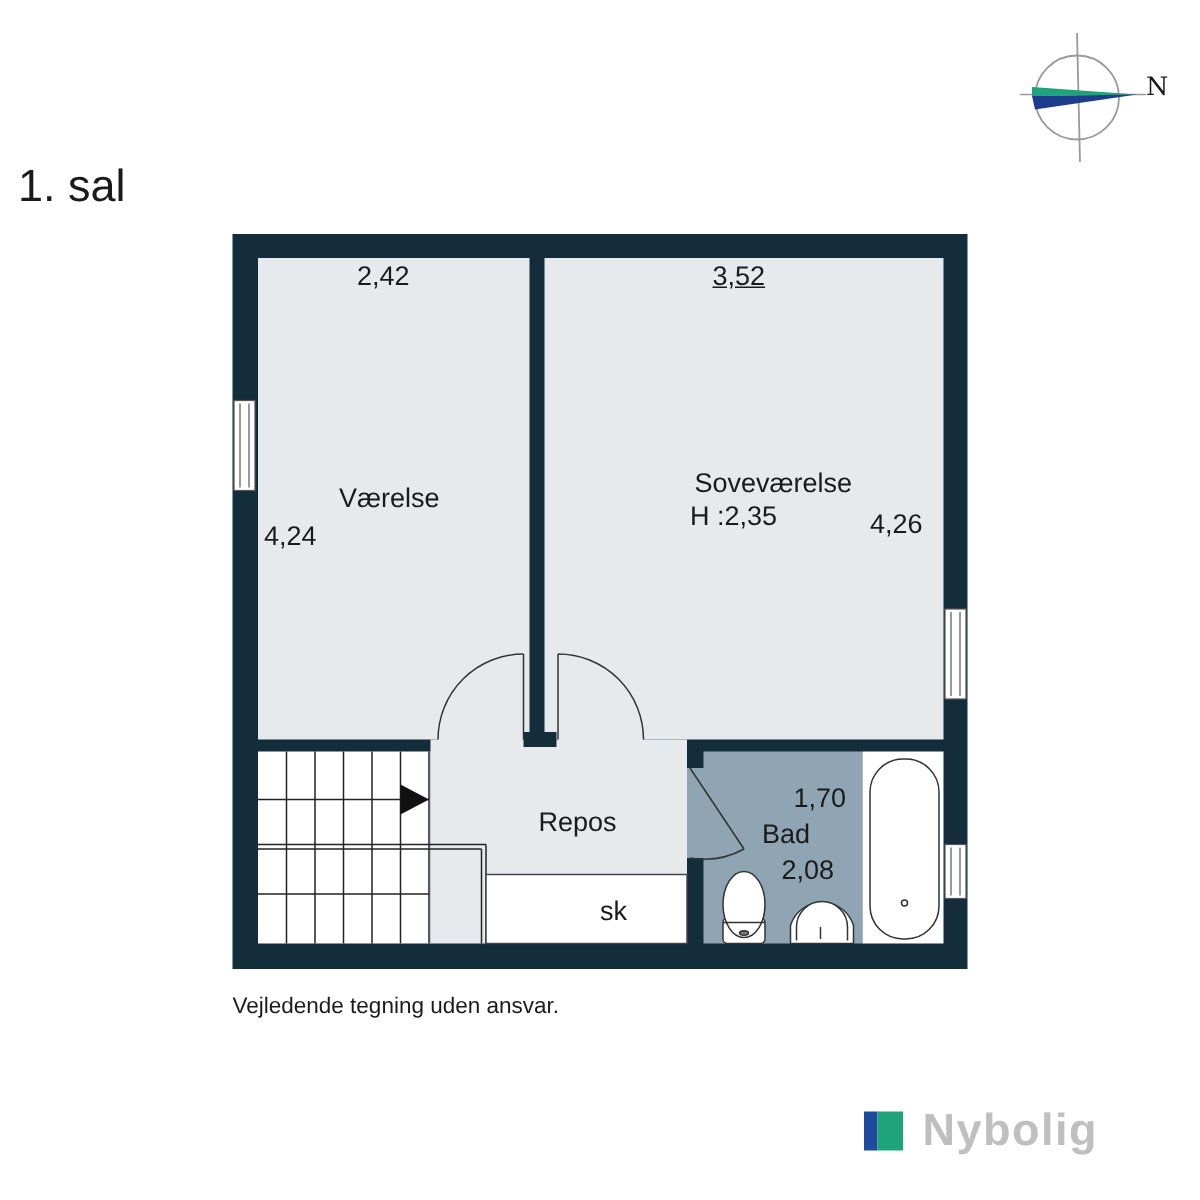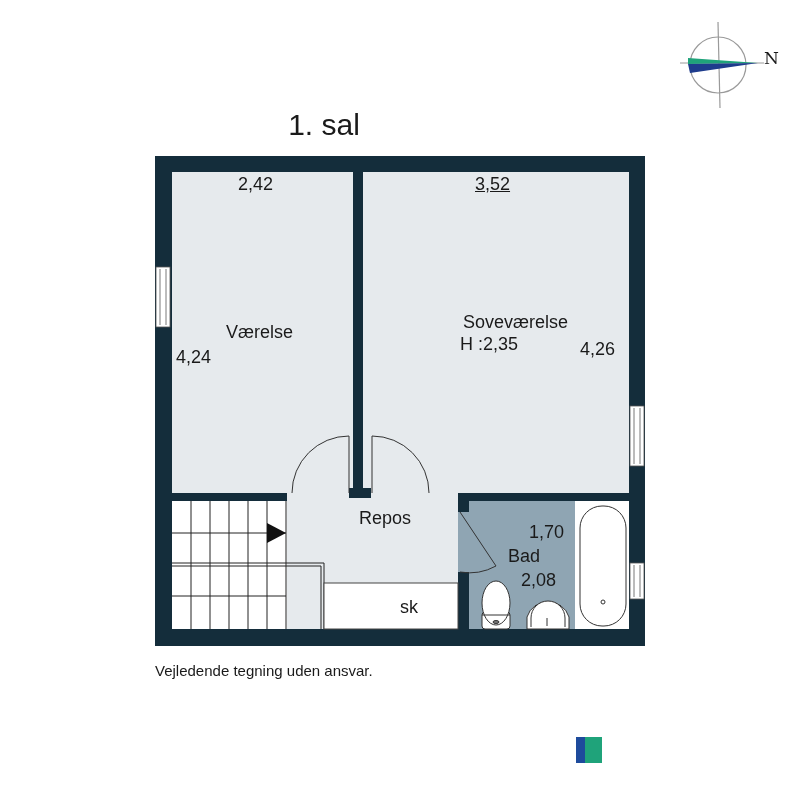--- a/index.html
+++ b/index.html
@@ -1,18 +1,18 @@
 <!DOCTYPE html>
 <html><head>
 <meta charset="utf-8">
 <style>
   html, body { margin:0; padding:0; background:#ffffff; }
   body { width:800px; height:800px; position:relative; overflow:hidden; font-family:"Liberation Sans", sans-serif; color:#1a1a1a; }
   .abs { position:absolute; }
-  .title { left:0; width:648px; top:108px; text-align:center; font-size:30px; }
+  .title { left:12px; width:648px; top:108px; text-align:left; font-size:30px; }
   .disclaimer { left:155px; top:662px; font-size:15px; }
   .plan { left:0; top:0; width:800px; height:800px; }
   .lbl { position:absolute; font-size:18px; color:#1a1a1a; white-space:nowrap; }
   .brand { left:576px; top:737px; display:flex; align-items:center; gap:13px; }
   .brand-mark { width:26px; height:26px; display:flex; }
   .brand-mark .b1 { width:9px; height:26px; background:#1e4b9c; }
   .brand-mark .b2 { width:17px; height:26px; background:#1fa37a; }
   .brand-name { font-size:30px; font-weight:bold; color:#bfbfbf; letter-spacing:1px; }
   .compass-n { left:764px; top:48px; font-family:"DejaVu Serif", serif; font-size:17px; color:#1a1a1a; }
 </style>
@@ -111,27 +111,28 @@
 
 <div class="lbl" style="left:238px;top:174px;">2,42</div>
 <div class="lbl" style="left:226px;top:322px;">Værelse</div>
 <div class="lbl" style="left:176px;top:347px;">4,24</div>
 
 <div class="lbl" style="left:475px;top:174px;text-decoration:underline;">3,52</div>
 <div class="lbl" style="left:435px;top:312px;margin-left:28px;">Soveværelse</div>
 <div class="lbl" style="left:460px;top:334px;">H :2,35</div>
 <div class="lbl" style="left:580px;top:339px;">4,26</div>
 
-<div class="lbl" style="left:359px;top:508px;">Repos</div>
+<div class="lbl" style="left:359px;top:538px;">Repos</div>
 <div class="lbl" style="left:380px;top:597px;margin-left:20px;">sk</div>
 
 <div class="lbl" style="left:529px;top:522px;">1,70</div>
 <div class="lbl" style="left:508px;top:546px;">Bad</div>
 <div class="lbl" style="left:521px;top:570px;">2,08</div>
 
 <div class="abs disclaimer">Vejledende tegning uden ansvar.</div>
 
 <div class="abs brand">
   <div class="brand-mark">
     <div class="b1"></div>
       <div class="b2"></div>
   </div>
+  <div class="brand-name">Nybolig</div>
 </div>
 
 </body></html>

